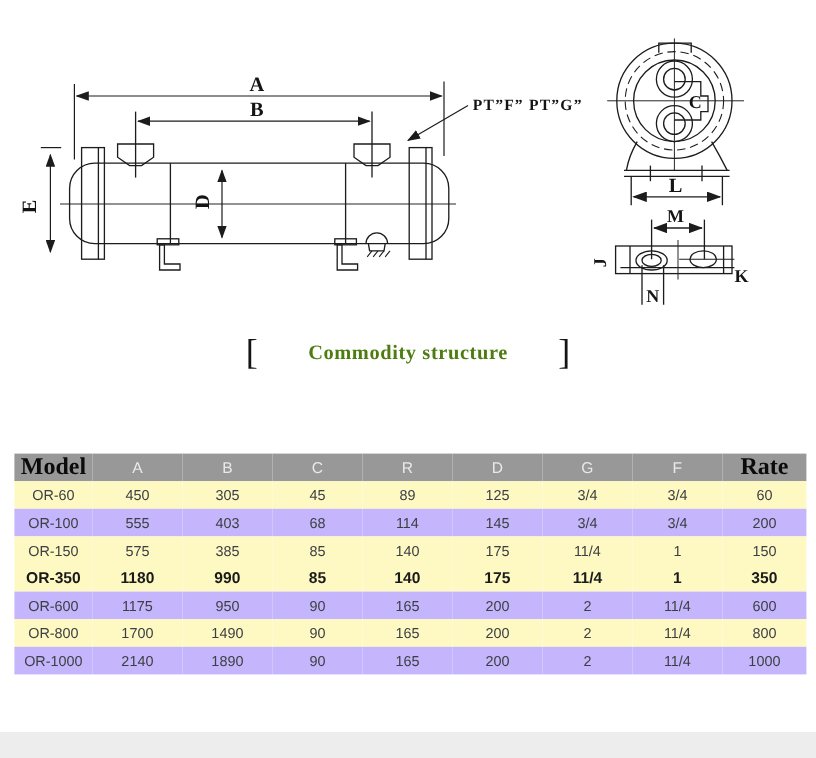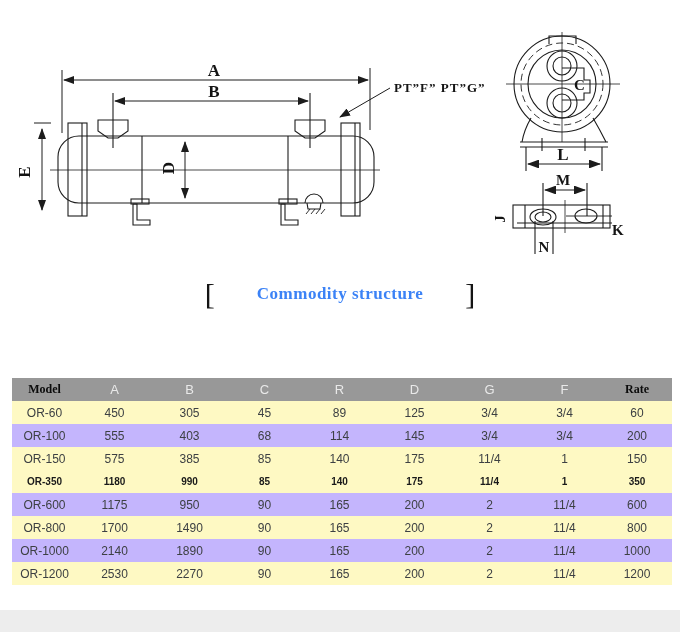--- a/index.html
+++ b/index.html
@@ -5,32 +5,32 @@
   html,body{margin:0;padding:0;background:#fff;}
   .page{position:relative;width:680px;height:632px;background:#ffffff;overflow:hidden;
         font-family:"Liberation Sans",sans-serif;}
   svg text{font-family:"Liberation Serif",serif;fill:#141414;}
   .dim-label{font-size:17px;font-weight:bold;}
   .dim-label-sm{font-size:15px;font-weight:bold;}
   .port-note{font-size:13px;font-weight:600;letter-spacing:1px;}
   .caption{position:absolute;top:274px;left:0;width:100%;height:40px;
            display:flex;justify-content:center;align-items:center;gap:42px;}
   .caption .br{font-family:"Liberation Serif",serif;font-size:30px;font-weight:500;color:#141414;line-height:1;}
-  .caption .cap-text{font-family:"Liberation Serif",serif;font-size:17px;font-weight:bold;color:#3b82f6;letter-spacing:0.5px;}
+  .caption .cap-text{font-family:"Liberation Serif",serif;font-size:17px;font-weight:bold;color:#4d7c0f;letter-spacing:0.5px;}
   .tbl-title{position:absolute;top:355px;right:4px;font-family:"Liberation Serif",serif;
              font-size:16px;font-weight:bold;color:#000;}
   table.spec{position:absolute;top:378px;left:12px;width:660px;border-collapse:collapse;table-layout:fixed;}
   table.spec th,table.spec td{padding:0;height:23px;text-align:center;vertical-align:middle;}
   table.spec thead th{background:#989898;}
   th.th-letter{font-family:"Liberation Sans",sans-serif;font-size:13px;font-weight:normal;color:#e9e9e9;}
-  th.th-serif{font-family:"Liberation Serif",serif;font-size:12px;font-weight:bold;color:#0b0b0b;}
+  th.th-serif{font-family:"Liberation Serif",serif;font-size:20px;font-weight:bold;color:#0b0b0b;}
   table.spec td{font-size:12px;color:#3d4043;}
   tr.r-light{background:#fef9c3;}
   tr.r-dark{background:#c4b5fd;}
-  tr.row-bold td{font-weight:bold;color:#1a1a1a;font-size:10px;}
+  tr.row-bold td{font-weight:bold;color:#1a1a1a;font-size:13px;}
   .bottom-band{position:absolute;top:610px;left:0;width:680px;height:22px;background:#ededed;}
 </style>
 </head>
 <body>
 
 <div class="page">
 
   <svg width="680" height="272" viewBox="0 0 680 272">
     <defs>
       <marker id="arr" markerWidth="11" markerHeight="8" refX="10" refY="4" orient="auto-start-reverse">
@@ -240,28 +240,17 @@
         <td>OR-1000</td>
           <td>2140</td>
           <td>1890</td>
           <td>90</td>
           <td>165</td>
           <td>200</td>
           <td>2</td>
           <td>11/4</td>
           <td>1000</td>
       </tr>
-      <tr class="r-light">
-        <td>OR-1200</td>
-          <td>2530</td>
-          <td>2270</td>
-          <td>90</td>
-          <td>165</td>
-          <td>200</td>
-          <td>2</td>
-          <td>11/4</td>
-          <td>1200</td>
-      </tr>
     </tbody>
   </table>
 
   <div class="bottom-band"></div>
 </div>
 
 </body></html>

